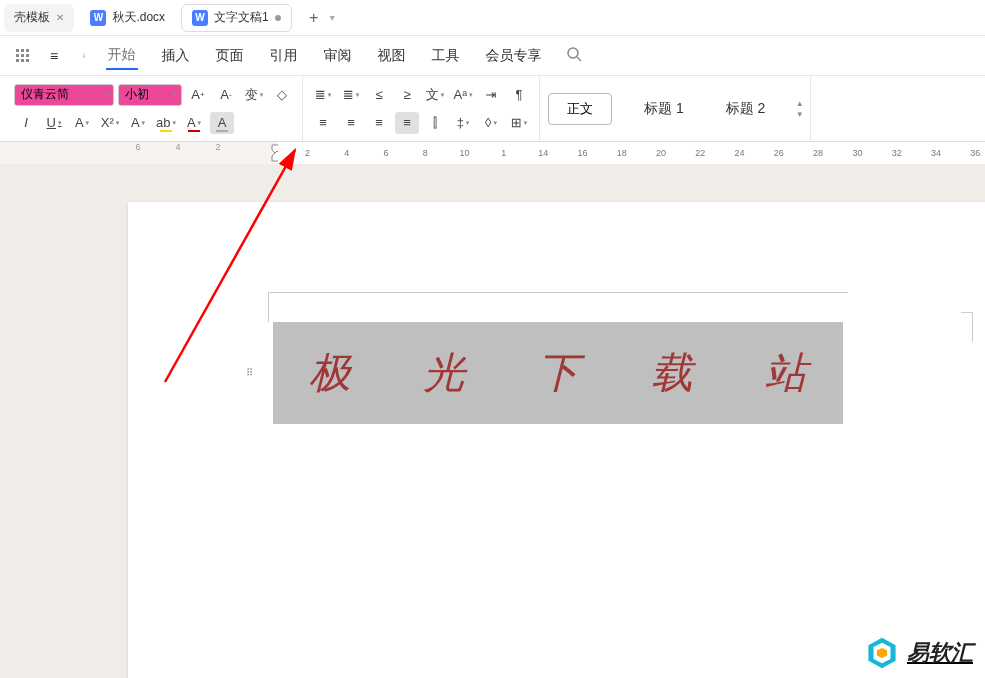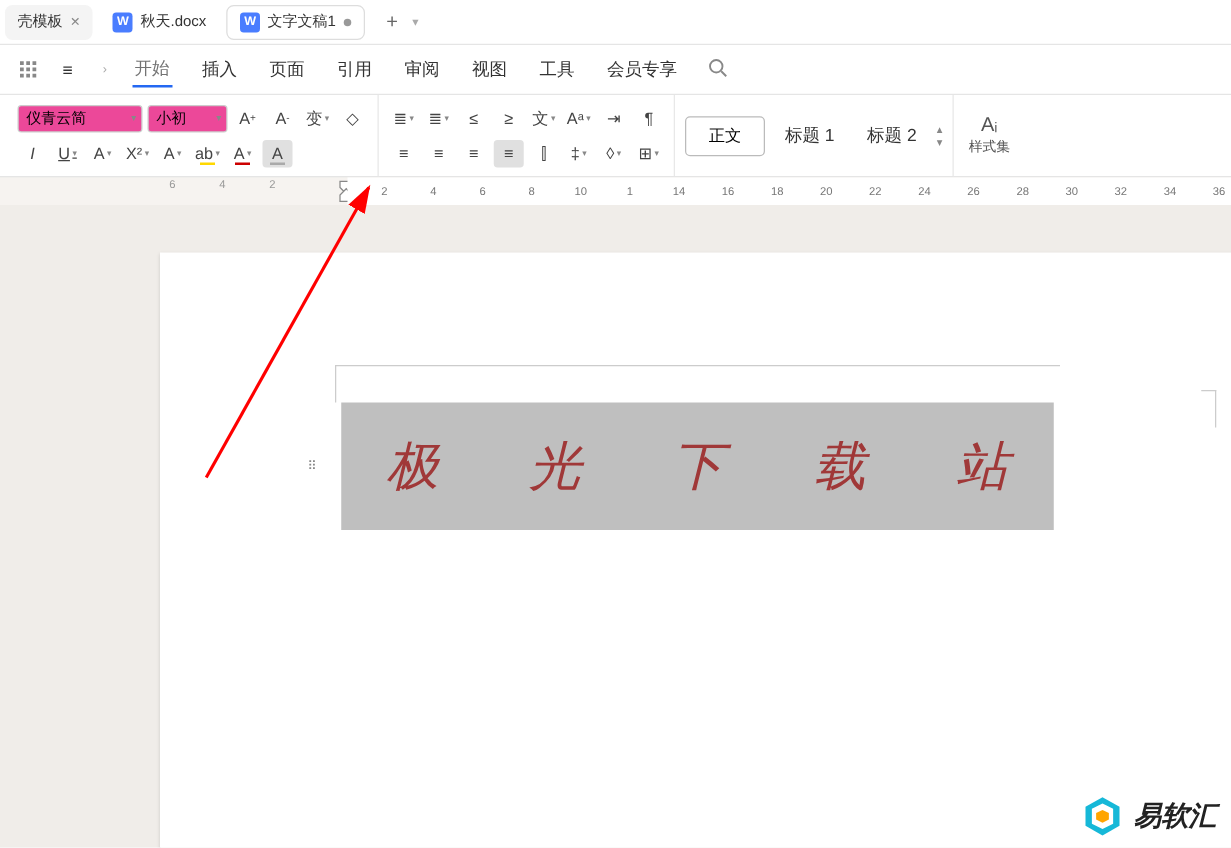--- a/index.html
+++ b/index.html
@@ -56,21 +56,21 @@
 .side-mark { position:absolute; right:15px; top:110px; width:12px; height:30px; border-top:1px solid #ccc; border-right:1px solid #ccc; }
 
 
 .arrow { position:absolute; left:155px; top:142px; pointer-events:none; }
 
 
 .negticks { position:absolute; left:128px; top:0; display:flex; font-size:9px; color:#999; }
 .negticks span { width:20px; text-align:center; }
 
 
-.wm { position:absolute; right:12px; bottom:8px; display:flex; align-items:center; gap:8px; }
+.wm { position:absolute; right:12px; bottom:8px; display:flex; align-items:center; gap:8px;text-decoration:underline; }
 .wm-logo { width:34px; height:34px; }
 .wm-text { font-size:22px; font-weight:bold; color:#222; font-style:italic; }
 </style>
 </head>
 <body>
 
 <div class="tabs">
   <div class="tab inactive">
     <span>壳模板</span>
     <span class="close">✕</span>
@@ -160,36 +160,30 @@
       <div class="ibtn">≡</div>
       <div class="ibtn">≡</div>
       <div class="ibtn">≡</div>
       <div class="ibtn active">≡</div>
       <div class="ibtn">⫿</div>
       <div class="ibtn dd">‡</div>
       <div class="ibtn dd">◊</div>
       <div class="ibtn dd">⊞</div>
     </div>
   </div>
-  <div class="rgroup" style="flex-direction:row;align-items:center;gap:6px">
+  <div class="rgroup" style="flex-direction:row;align-items:center;gap:22px">
     <div class="stylebtn">
         <span>正文</span>
       </div>
     <div class="styleitem"><span>标题 1</span></div>
     <div class="styleitem"><span>标题 2</span></div>
     <div style="display:flex;flex-direction:column;font-size:9px;color:#888;gap:1px">
         <span>▴</span>
         <span>▾</span>
       </div>
-  </div>
-  <div class="rgroup" style="border-right:none">
-    <div class="stylemore">
-      <span style="font-size:16px">Aᵢ</span>
-      <span>样式集</span>
-    </div>
   </div>
 </div>
 
 <div class="ruler">
   <div class="negticks">
     <span>6</span>
       <span></span>
       <span>4</span>
       <span></span>
       <span>2</span>

